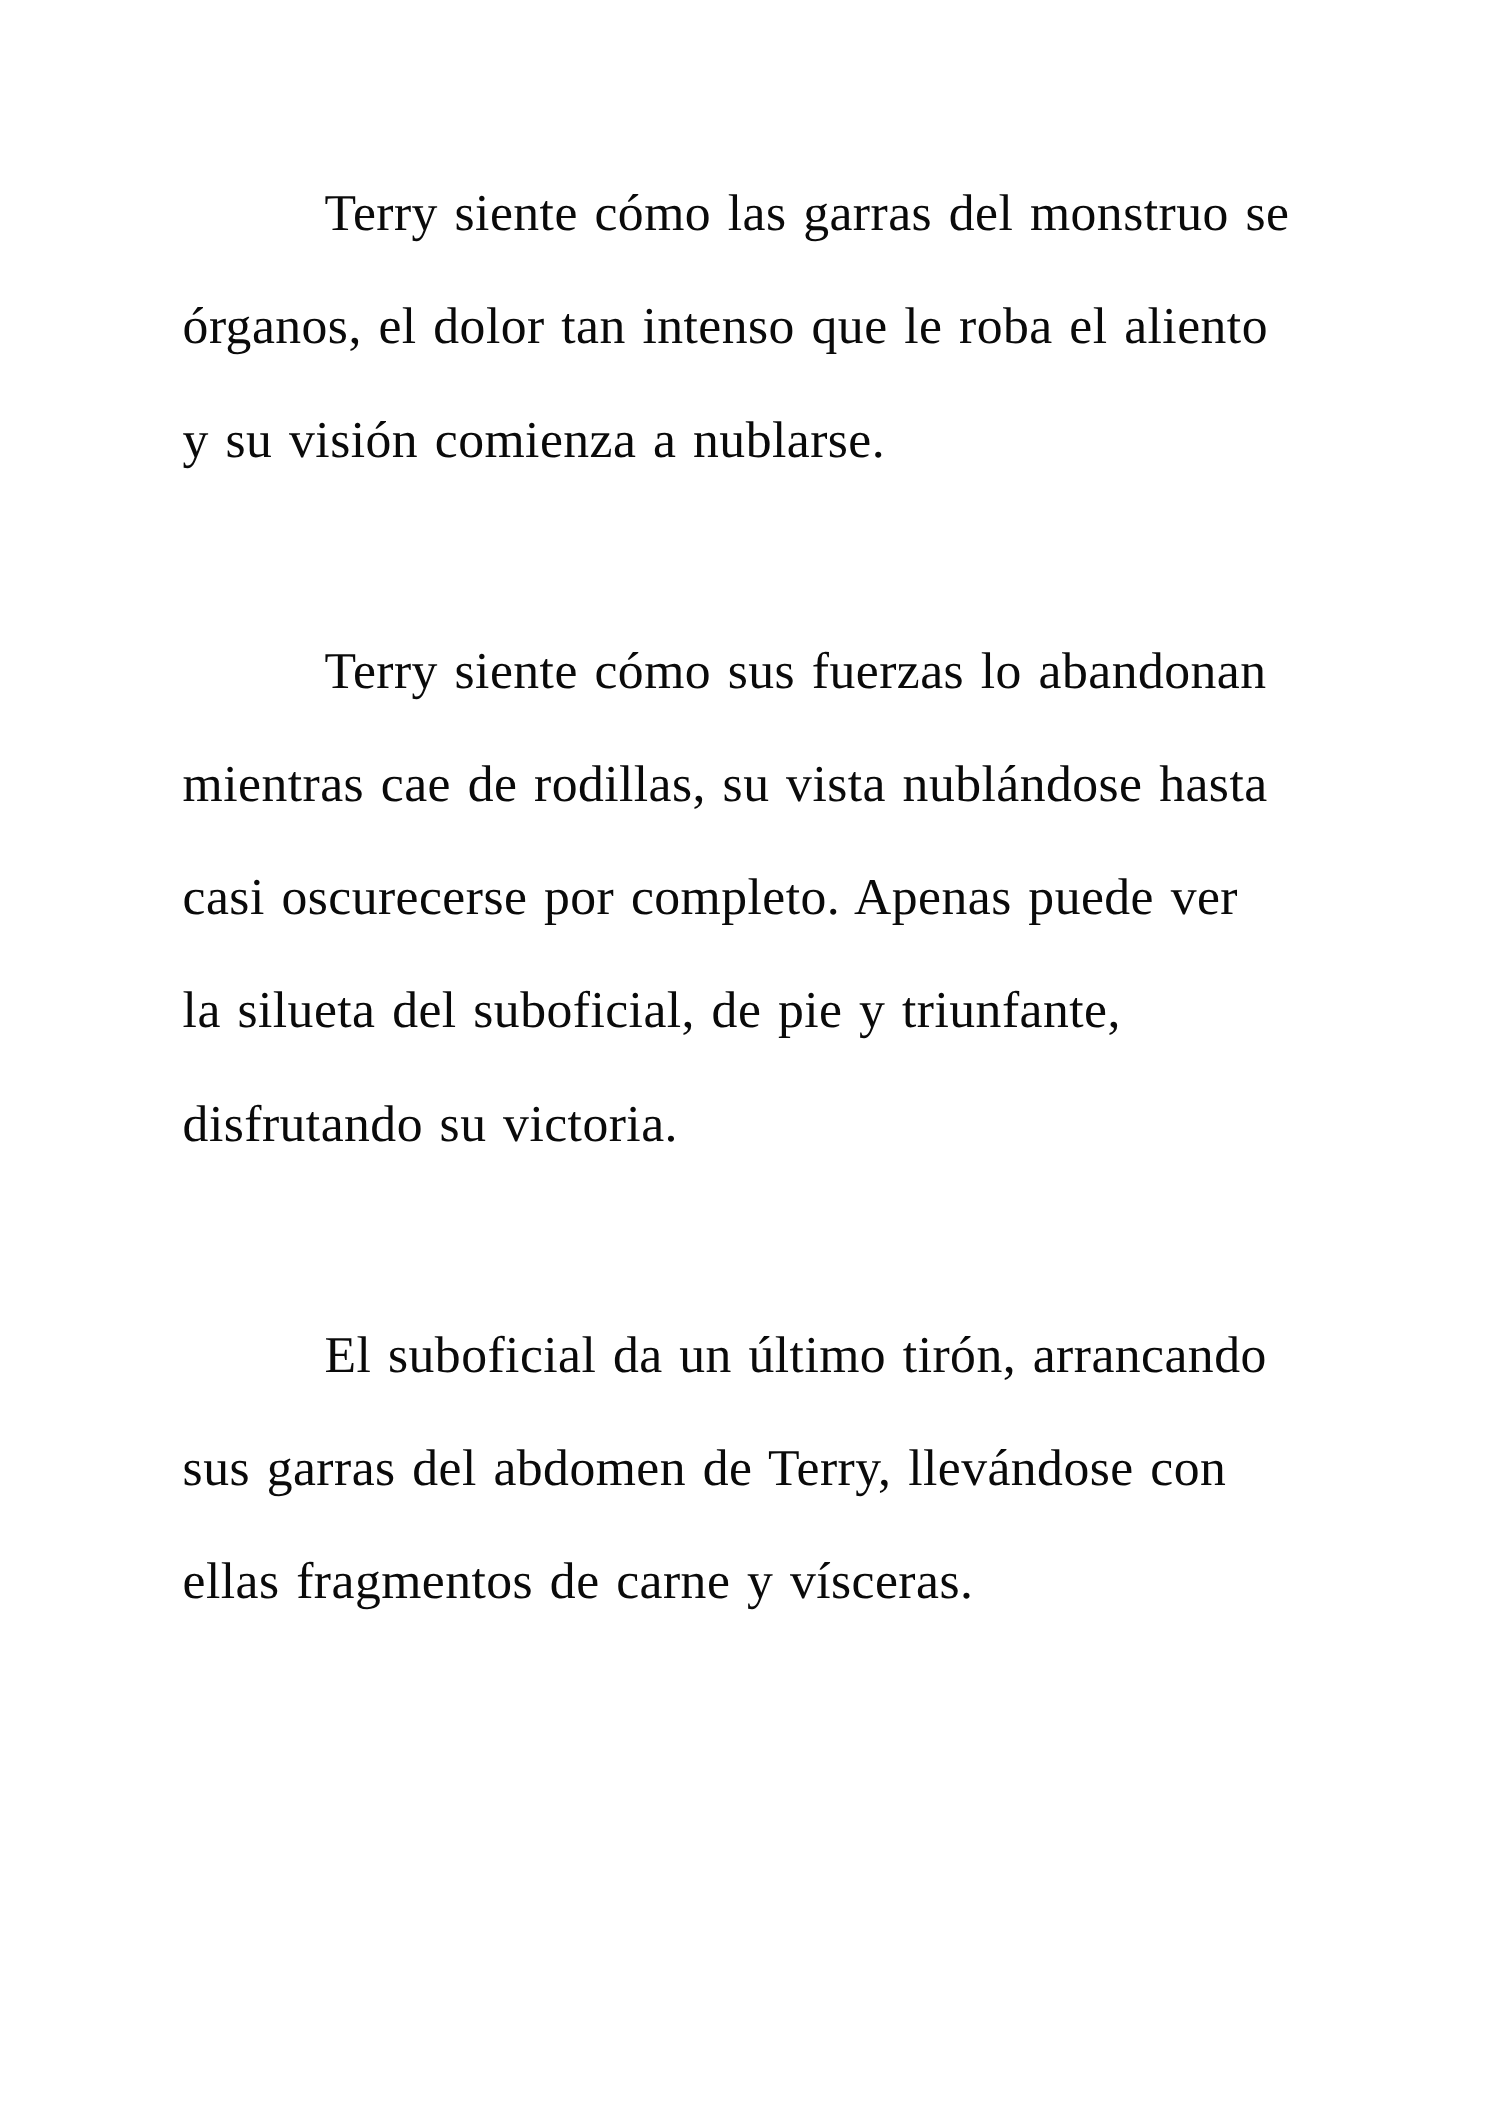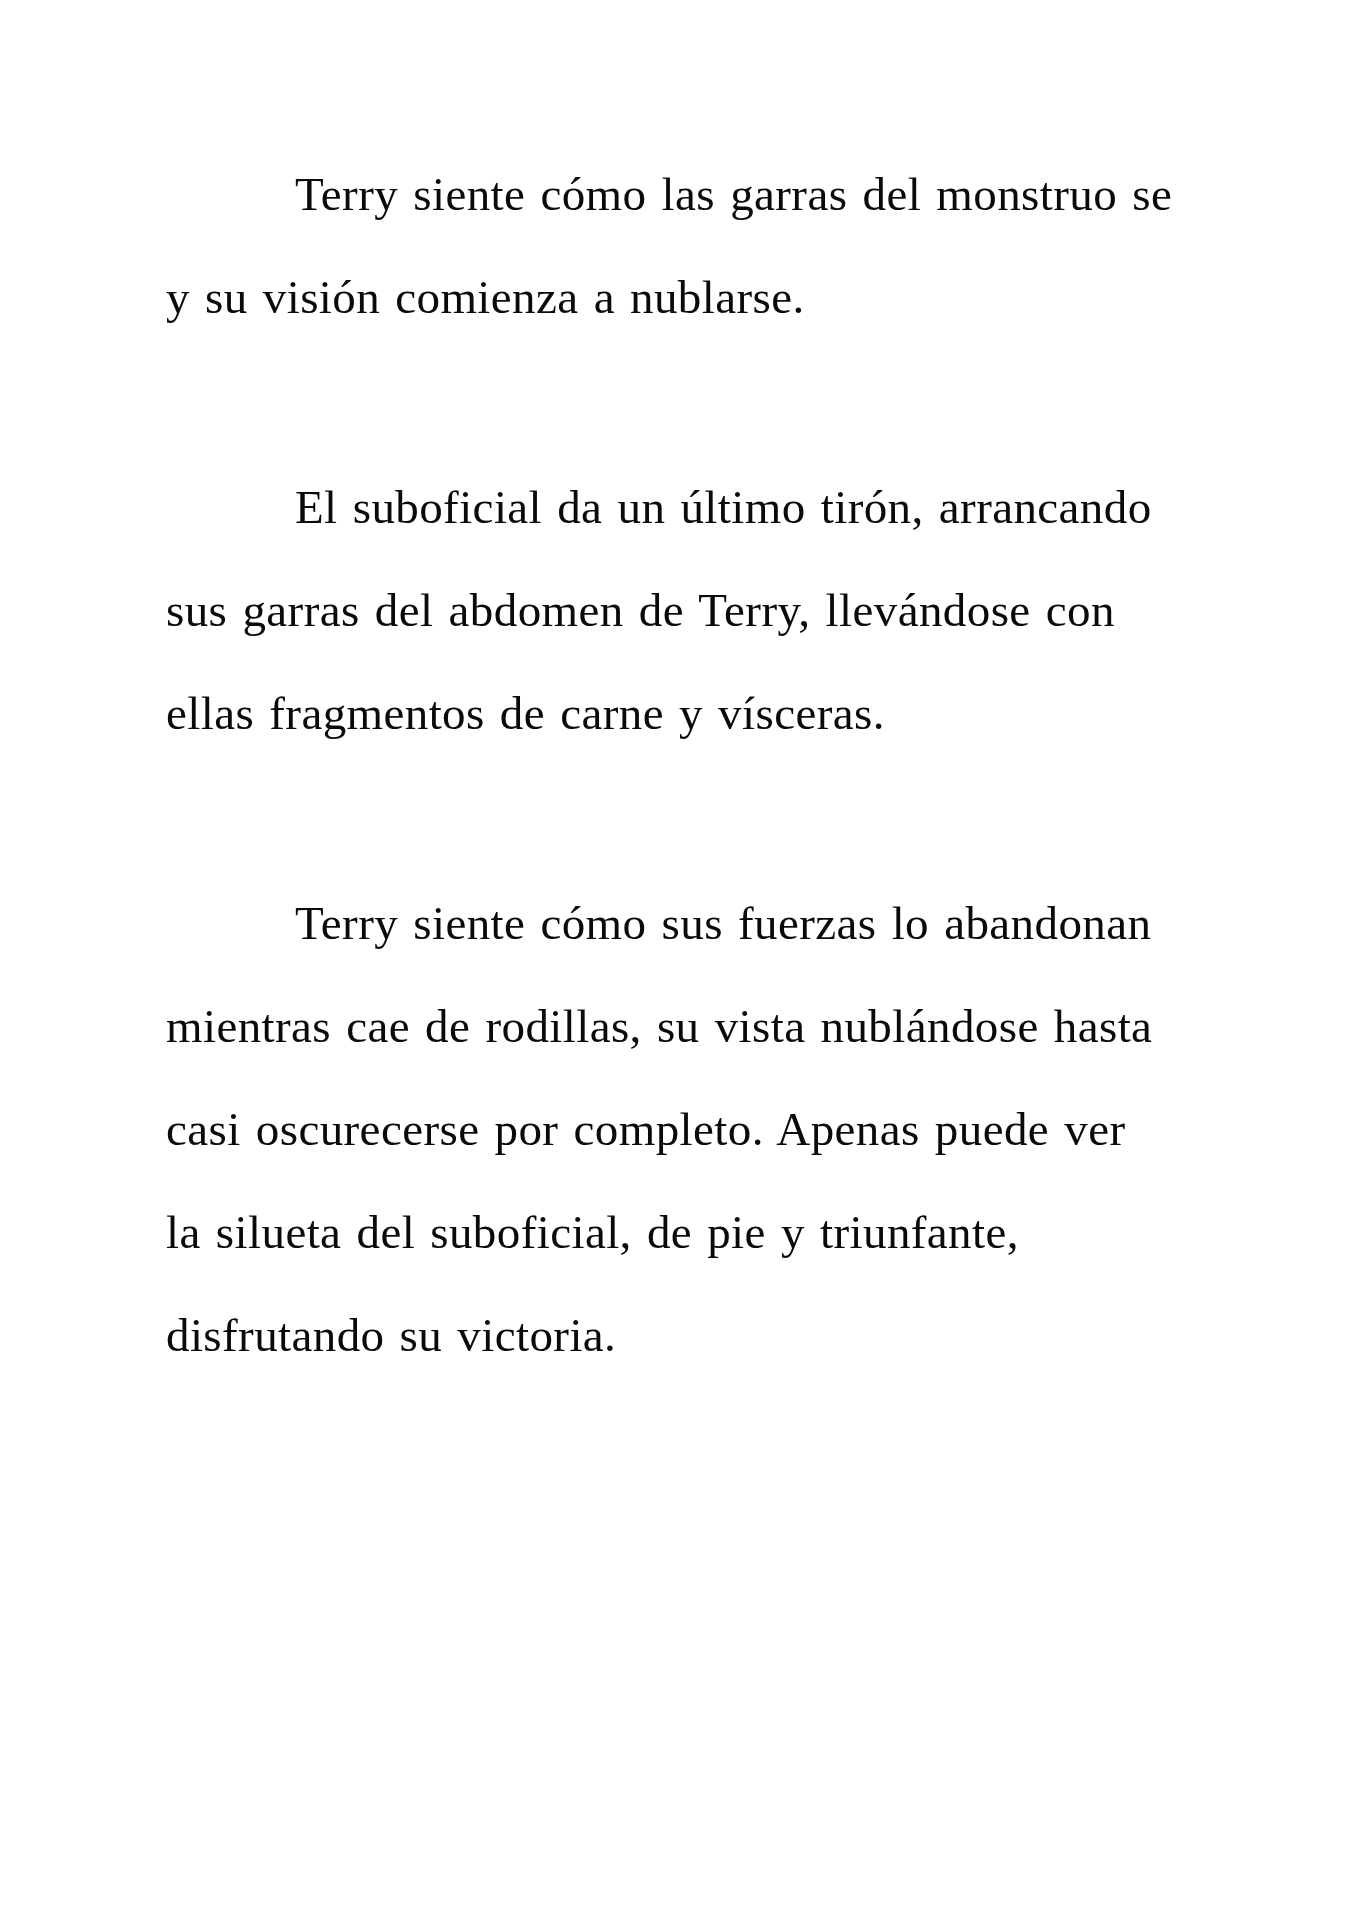--- a/index.html
+++ b/index.html
@@ -36,30 +36,31 @@
     padding-left: 129px;
   }
 </style>
 </head>
 <body>
 
 <div class="page">
 
   <div class="paragraph">
     <div class="line first-line">Terry siente cómo las garras del monstruo se</div>
+    <div class="line">órganos, el dolor tan intenso que le roba el aliento</div>
     <div class="line">y su visión comienza a nublarse.</div>
-  </div>
-
-  <div class="paragraph">
-    <div class="line first-line">El suboficial da un último tirón, arrancando</div>
-    <div class="line">sus garras del abdomen de Terry, llevándose con</div>
-    <div class="line">ellas fragmentos de carne y vísceras.</div>
   </div>
 
   <div class="paragraph">
     <div class="line first-line">Terry siente cómo sus fuerzas lo abandonan</div>
     <div class="line">mientras cae de rodillas, su vista nublándose hasta</div>
     <div class="line">casi oscurecerse por completo. Apenas puede ver</div>
     <div class="line">la silueta del suboficial, de pie y triunfante,</div>
     <div class="line">disfrutando su victoria.</div>
   </div>
 
+  <div class="paragraph">
+    <div class="line first-line">El suboficial da un último tirón, arrancando</div>
+    <div class="line">sus garras del abdomen de Terry, llevándose con</div>
+    <div class="line">ellas fragmentos de carne y vísceras.</div>
+  </div>
+
 </div>
 
 </body></html>

